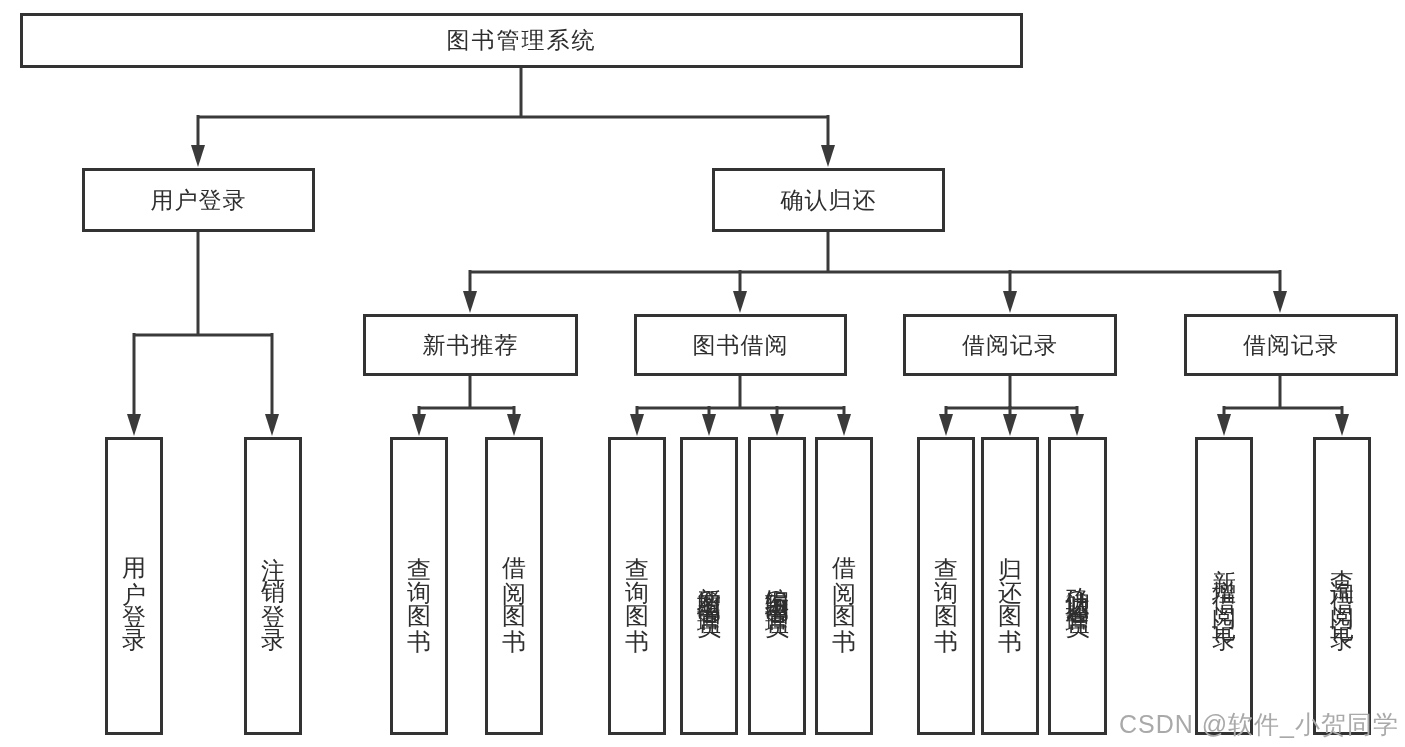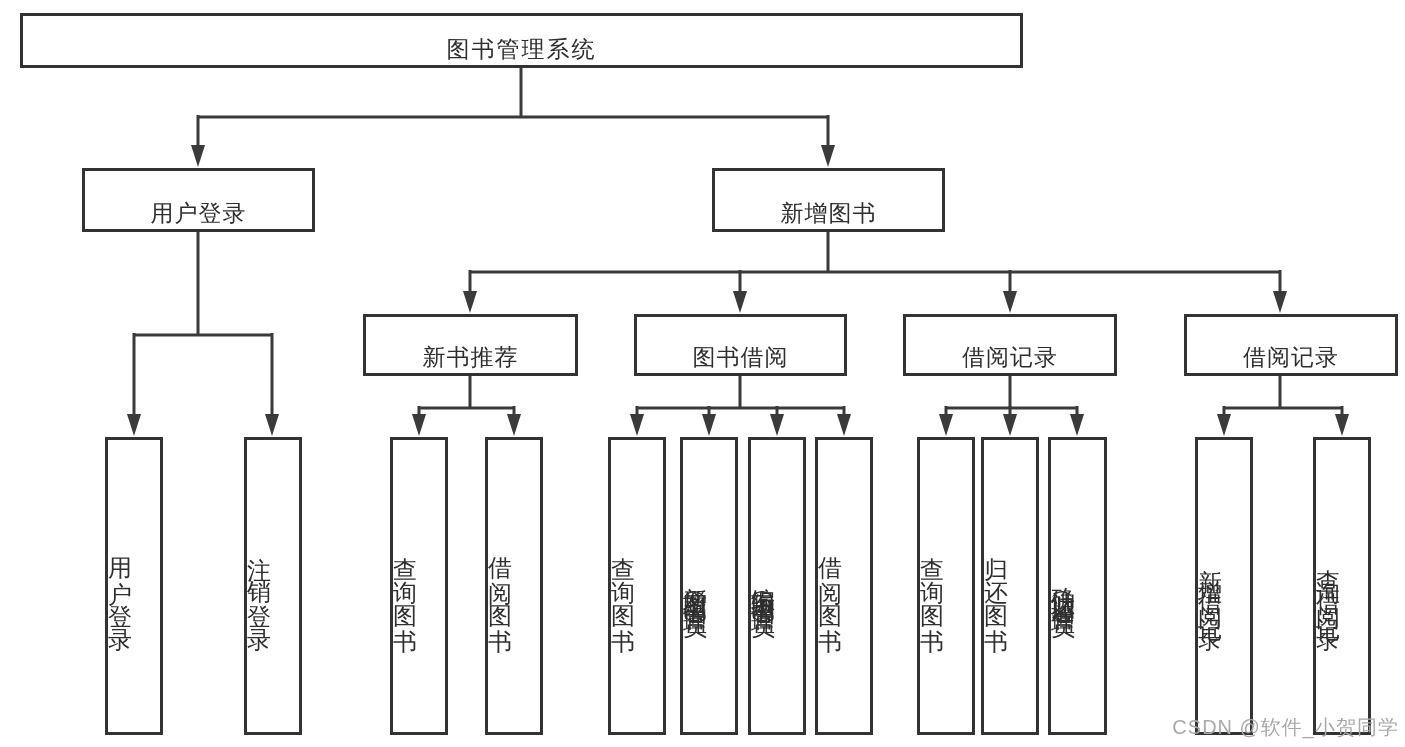--- a/index.html
+++ b/index.html
@@ -10,41 +10,41 @@
     font-family:"Liberation Sans","DejaVu Sans",sans-serif;
     color:#2e2e2e;
     overflow:hidden;
   }
   .node{
     position:absolute;
     box-sizing:border-box;
     border:3px solid #333333;
     background:#ffffff;
     display:flex;
-    align-items:flex-end;
+    align-items:center;
     justify-content:center;
     text-align:center;
   }
   .h-node{font-size:23px;letter-spacing:1px;}
   .root-node{font-size:23px;letter-spacing:2px;}
   .leaf{
     writing-mode:vertical-rl;
     font-size:24px;
     line-height:1;
   }
   .spacing-lg{letter-spacing:24px;}
   .spacing-md{letter-spacing:12px;}
   .spacing-sm{letter-spacing:4px;}
   #connectors{position:absolute;left:0;top:0;z-index:1;}
   .node{z-index:2;}
   #watermark{
     position:absolute;
     right:6px;bottom:6px;
     z-index:5;
-    font-size:20px;
+    font-size:25px;
     letter-spacing:1px;
     color:#a9a9a9;
   }
 </style>
 </head>
 <body>
 
 <div id="stage">
 
   <svg id="connectors" width="1405" height="747" viewBox="0 0 1405 747">
@@ -117,21 +117,21 @@
   </svg>
 
   <div class="node root-node" style="left:20px;top:13px;width:1003px;height:55px;">
     <span>图书管理系统</span>
   </div>
 
   <div class="node h-node" style="left:82px;top:168px;width:233px;height:64px;">
     <span>用户登录</span>
   </div>
   <div class="node h-node" style="left:712px;top:168px;width:233px;height:64px;">
-    <span>新增图书</span>
+    <span>确认归还</span>
   </div>
 
   <div class="node h-node" style="left:363px;top:314px;width:215px;height:62px;">
     <span>新书推荐</span>
   </div>
   <div class="node h-node" style="left:634px;top:314px;width:213px;height:62px;">
     <span>图书借阅</span>
   </div>
   <div class="node h-node" style="left:903px;top:314px;width:214px;height:62px;">
     <span>借阅记录</span>

